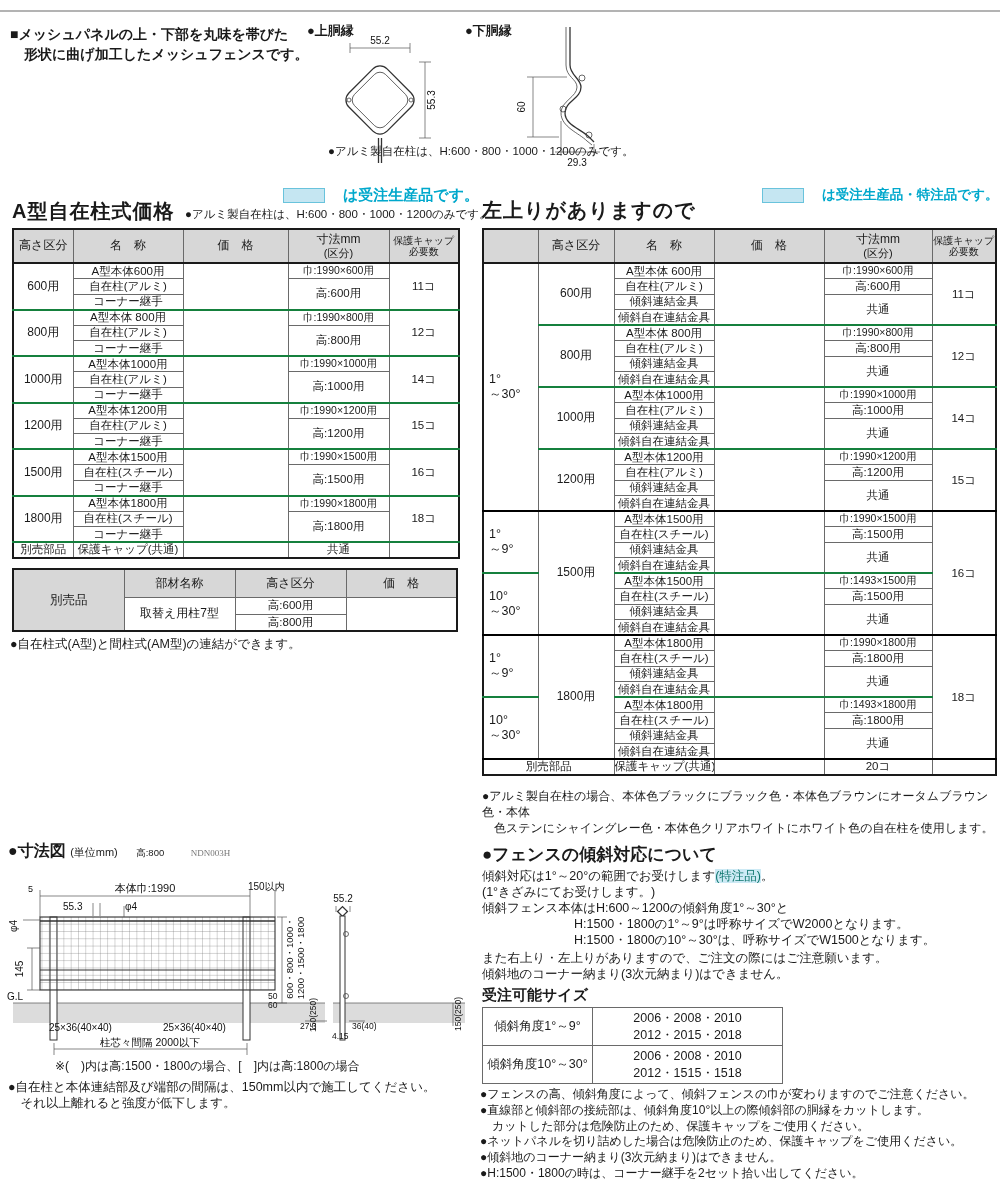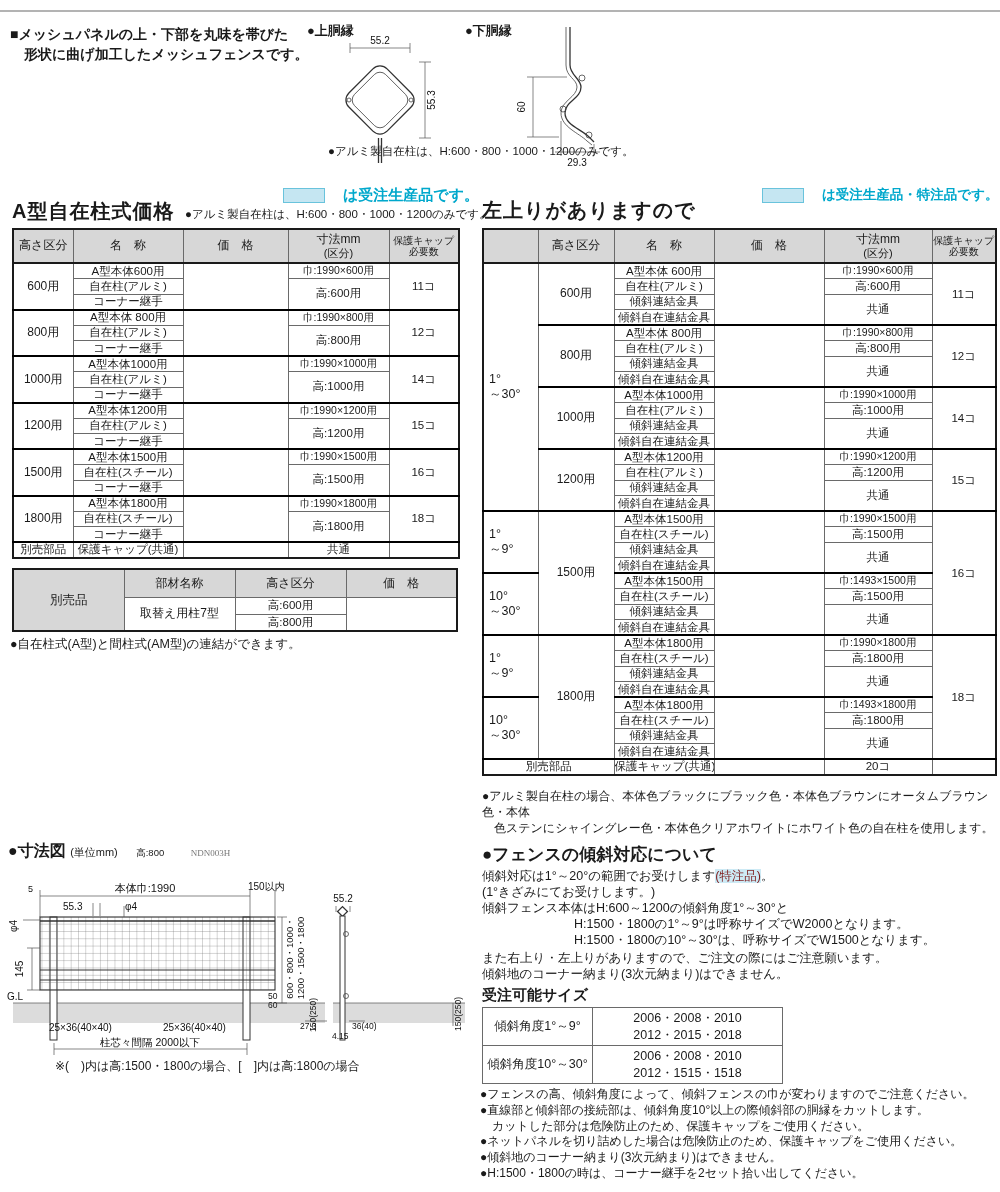--- a/index.html
+++ b/index.html
@@ -17,38 +17,38 @@
 .legend .txt { color:#00a8cc; font-weight:bold; margin-left:18px; white-space:nowrap; }
 .legend-l .txt { font-size:15px; }
 .legend-r .txt { font-size:13.5px; }
 
 table.price-table { position:absolute; border-collapse:collapse; table-layout:fixed; border:2px solid #1a1a1a; background:#fff; }
 .price-table th, .price-table td { border:1px solid #6a6a6a; font-size:11.5px; text-align:center; vertical-align:middle; padding:0; line-height:1.12; overflow:hidden; white-space:nowrap; }
 .price-table thead th { background:#d7d7d7; font-weight:normal; font-size:12px; height:34px; border-bottom:2px solid #1a1a1a; }
 .price-table thead th .sub { font-size:11px; }
 .price-table thead th.small-head div { font-size:10px; }
 .price-table tbody tr { height:15.5px; }
-.price-table tr.group-start > td { border-top:2px solid #000000; }
+.price-table tr.group-start > td { border-top:2px solid #15803d; }
 .price-table tr.block-start > td { border-top:2.5px solid #000; }
 .price-table td.dim-small { font-size:10.5px; }
 .price-table td.angle-cell { text-align:left; padding-left:5px; font-size:12.5px; line-height:1.2; }
 .price-table td.cell-height { font-size:12px; }
 
 table.sub-table { position:absolute; border-collapse:collapse; table-layout:fixed; border:2px solid #1a1a1a; background:#fff; }
 .sub-table th, .sub-table td { border:1px solid #6a6a6a; font-size:12px; text-align:center; vertical-align:middle; padding:0; white-space:nowrap; }
 .sub-table th { background:#d7d7d7; font-weight:normal; }
 .sub-table td.gray { background:#d7d7d7; font-size:12.5px; }
 .sub-table tr:first-child { height:28px; }
 .sub-table tr { height:17px; }
 .sub-table td.hcell { font-size:11.5px; }
 
 .note-block { font-size:12px; line-height:16px; }
 .slope-title { font-size:17px; font-weight:bold; }
 .slope-line { font-size:12.5px; line-height:16px; white-space:nowrap; }
-.hl { color:#7f1d1d; background:#cdeaf5; }
+.hl { color:#0f766e; background:#cdeaf5; }
 .indent-lines div { padding-left:92px; }
 .size-title { font-size:15px; font-weight:bold; }
 table.size-table { position:absolute; border-collapse:collapse; table-layout:fixed; border:1.5px solid #555; background:#fff; }
 .size-table td { border:1px solid #6a6a6a; font-size:12.5px; text-align:center; vertical-align:middle; line-height:17px; }
 .size-table tr { height:38px; }
 .bullets { font-size:12px; line-height:15.8px; }
 .bullets div { white-space:nowrap; }
 
 .fig-title { font-size:16px; font-weight:bold; }
 .fig-unit { font-size:11px; font-weight:normal;text-align:center; }
@@ -596,13 +596,17 @@
     <line class="dim" x1="448" y1="145" x2="448" y2="168"></line>
     <text class="tiny" transform="rotate(-90 456 156)" x="456" y="156" text-anchor="middle">150(250)</text>
     <text class="tiny" x="295" y="171">27.3</text>
     <text class="tiny" x="327" y="181">4.15</text>
     <text class="tiny" x="347" y="171">36(40)</text>
     <line class="dim" x1="300" y1="163" x2="322" y2="163"></line>
     <line class="dim" x1="344" y1="163" x2="360" y2="163"></line>
   </svg>
 
   <div class="abs ast-note" style="left:55px;top:1058px">※(　)内は高:1500・1800の場合、[　]内は高:1800の場合</div>
+  <div class="abs bullets" style="left:8px;top:1080px;font-size:12.5px">
+      <div>●自在柱と本体連結部及び端部の間隔は、150mm以内で施工してください。</div>
+      <div>　それ以上離れると強度が低下します。</div>
+    </div>
 </div>
 
 </body></html>

